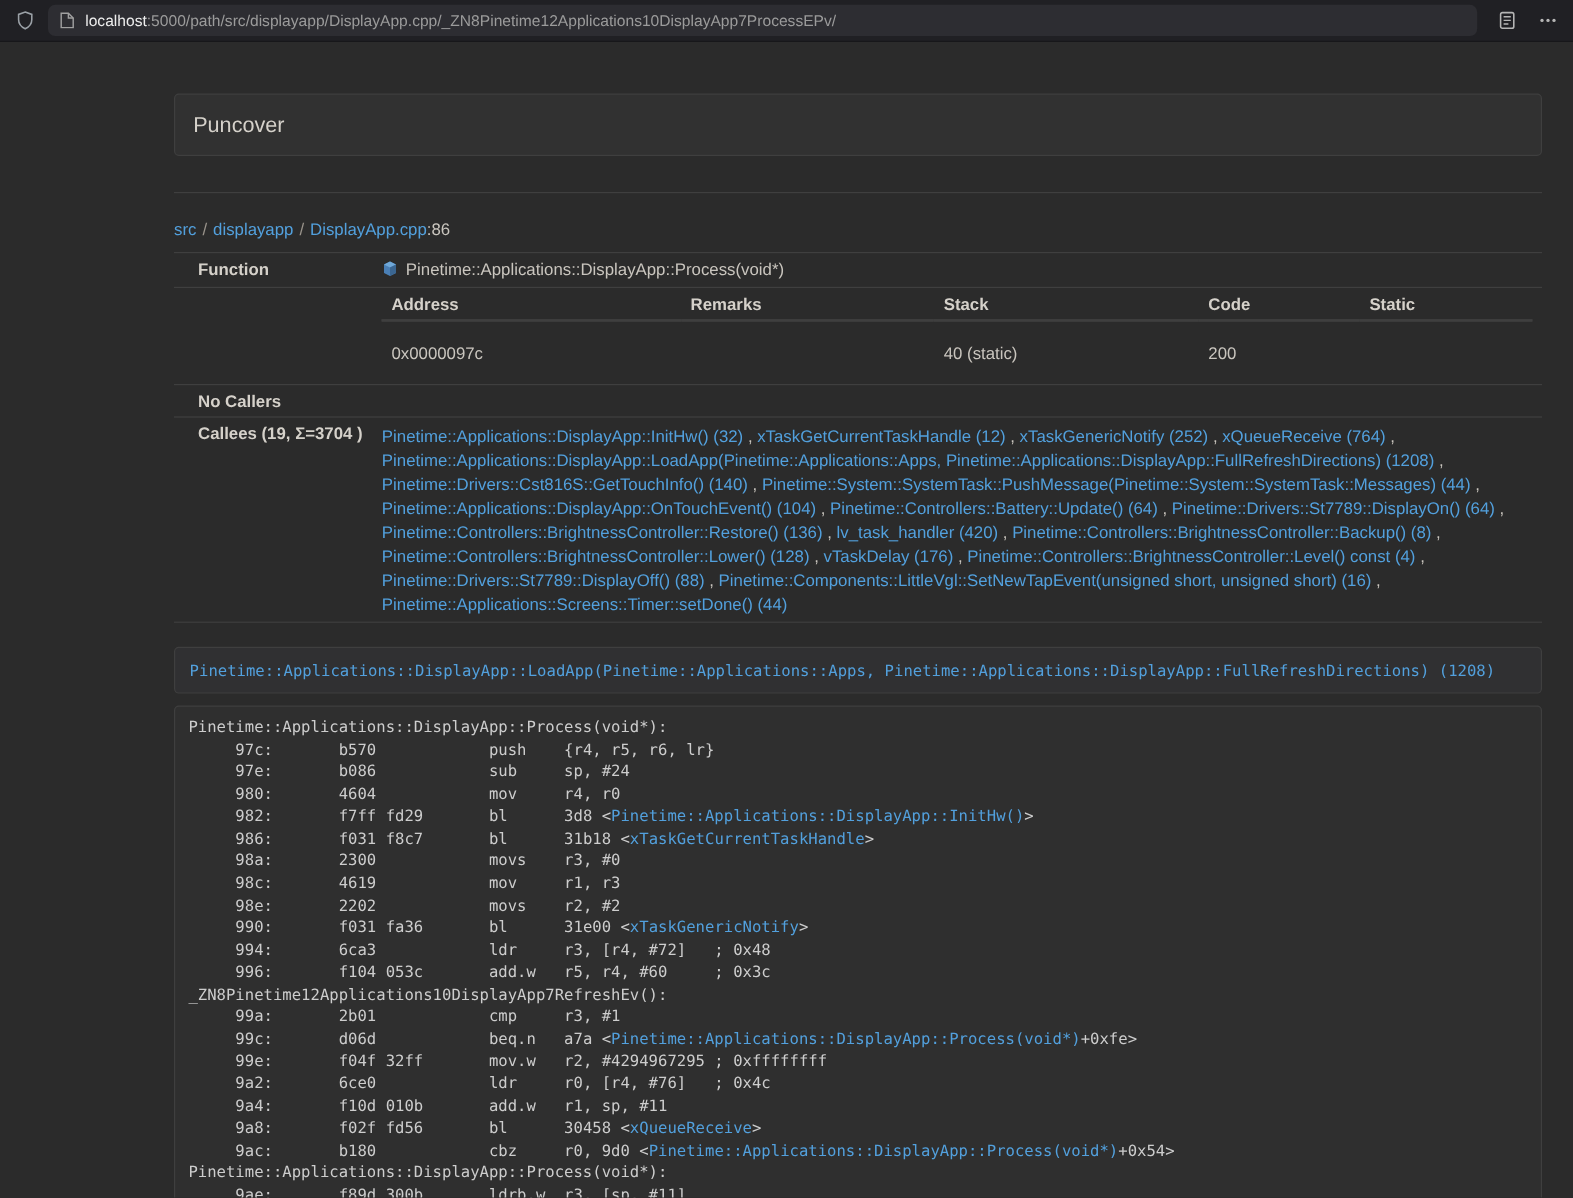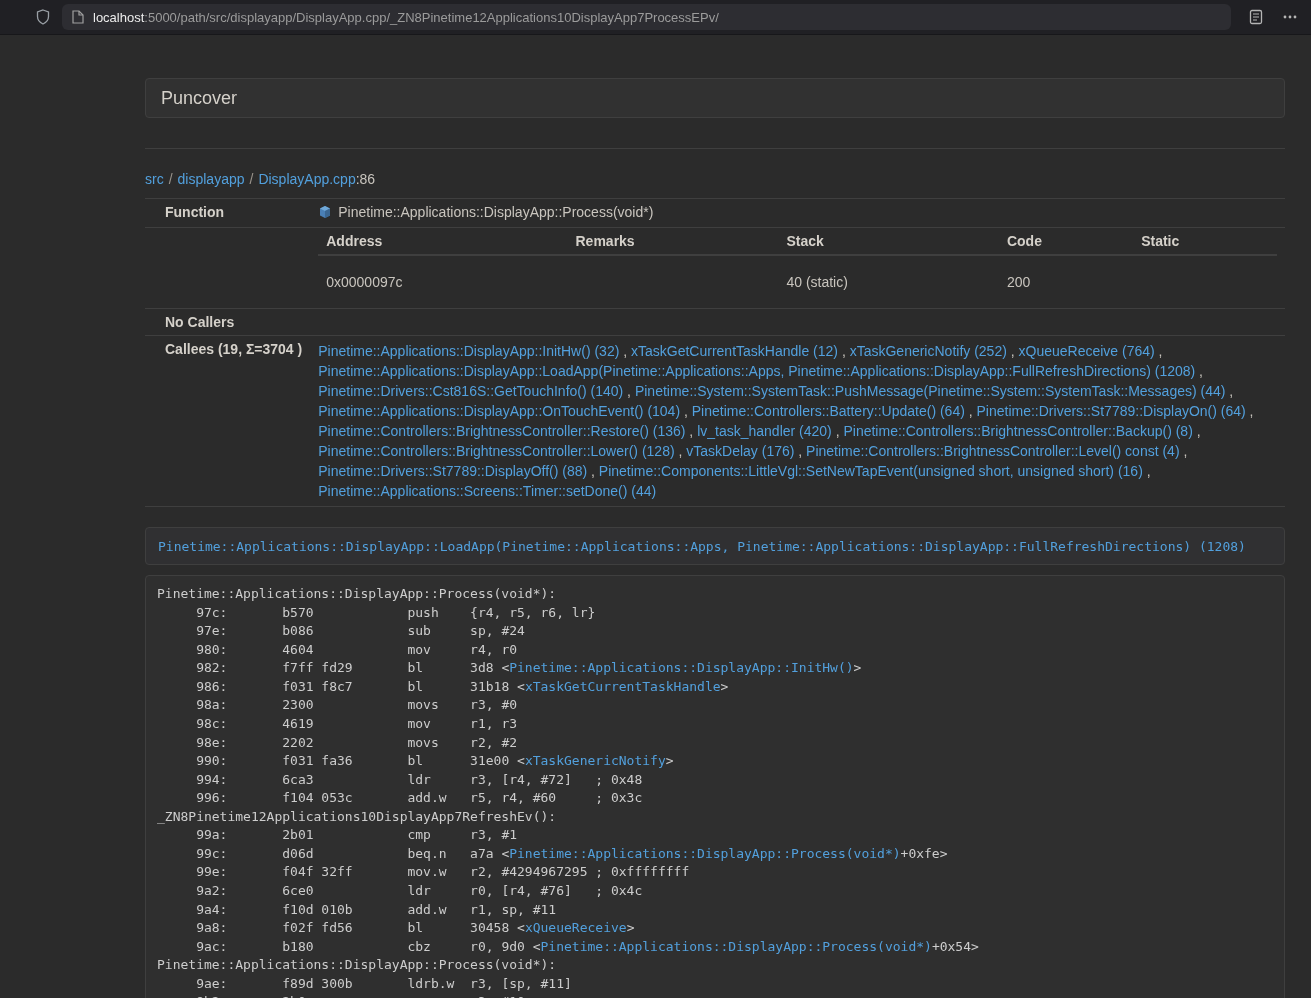--- a/index.html
+++ b/index.html
@@ -17,30 +17,30 @@
     --link:#52a0dd;
     --mono-text:#cdcdcd;
   }
   *{box-sizing:border-box;margin:0;padding:0}
   html,body{width:1311px;height:998px;overflow:hidden}
   body{background:var(--bg);font-family:"Liberation Sans",sans-serif;font-size:14px;color:var(--text)}
   a{color:var(--link);text-decoration:none;cursor:pointer}
   .mono{font-family:"DejaVu Sans Mono",monospace;font-size:13px}
 
   
-  .chrome{height:35px;background:var(--chrome-bg);border-bottom:1px solid #17171a;display:flex;align-items:center;padding:0 10px 0 32px}
+  .chrome{height:35px;background:var(--chrome-bg);border-bottom:1px solid #17171a;display:flex;align-items:center;padding:0 10px 0 10px}
   .chrome-icon{display:inline-flex;align-items:center;justify-content:center;width:22px;height:22px;flex:0 0 auto}
   .urlbar{flex:1 1 auto;height:26px;margin:0 14px 0 8px;background:var(--chrome-pill);border-radius:6px;display:flex;align-items:center;padding:0 9px;min-width:0}
   .url-text{margin-left:8px;font-size:13px;color:#9b9b9b;white-space:nowrap;overflow:hidden}
   .url-text .host{color:#ededed}
   .chrome .right-gap{width:12px;flex:0 0 auto}
 
   
   .main{width:1140px;margin-left:145px;padding-top:43px}
-  .navbar{height:40px;background:var(--panel);border:1px solid var(--border);border-radius:4px;display:flex;align-items:center;padding:0 15px;margin-bottom:30px}
+  .navbar{height:52px;background:var(--panel);border:1px solid var(--border);border-radius:4px;display:flex;align-items:center;padding:0 15px;margin-bottom:30px}
   .brand{font-size:18px;color:var(--text-bold)}
   hr.rule{border:0;border-top:1px solid var(--border);margin:0 0 20px}
 
   .breadcrumb{margin-bottom:9px;line-height:20px}
   .breadcrumb .sep{color:var(--muted);margin:0 5px}
   .breadcrumb .line-no{color:var(--text)}
 
   table.symtable{width:100%;border-collapse:collapse;margin-bottom:20px;border-bottom:1px solid var(--border)}
   table.symtable>tbody>tr>th,
   table.symtable>tbody>tr>td{border-top:1px solid var(--border);padding:5px 8px;vertical-align:top;text-align:left}

